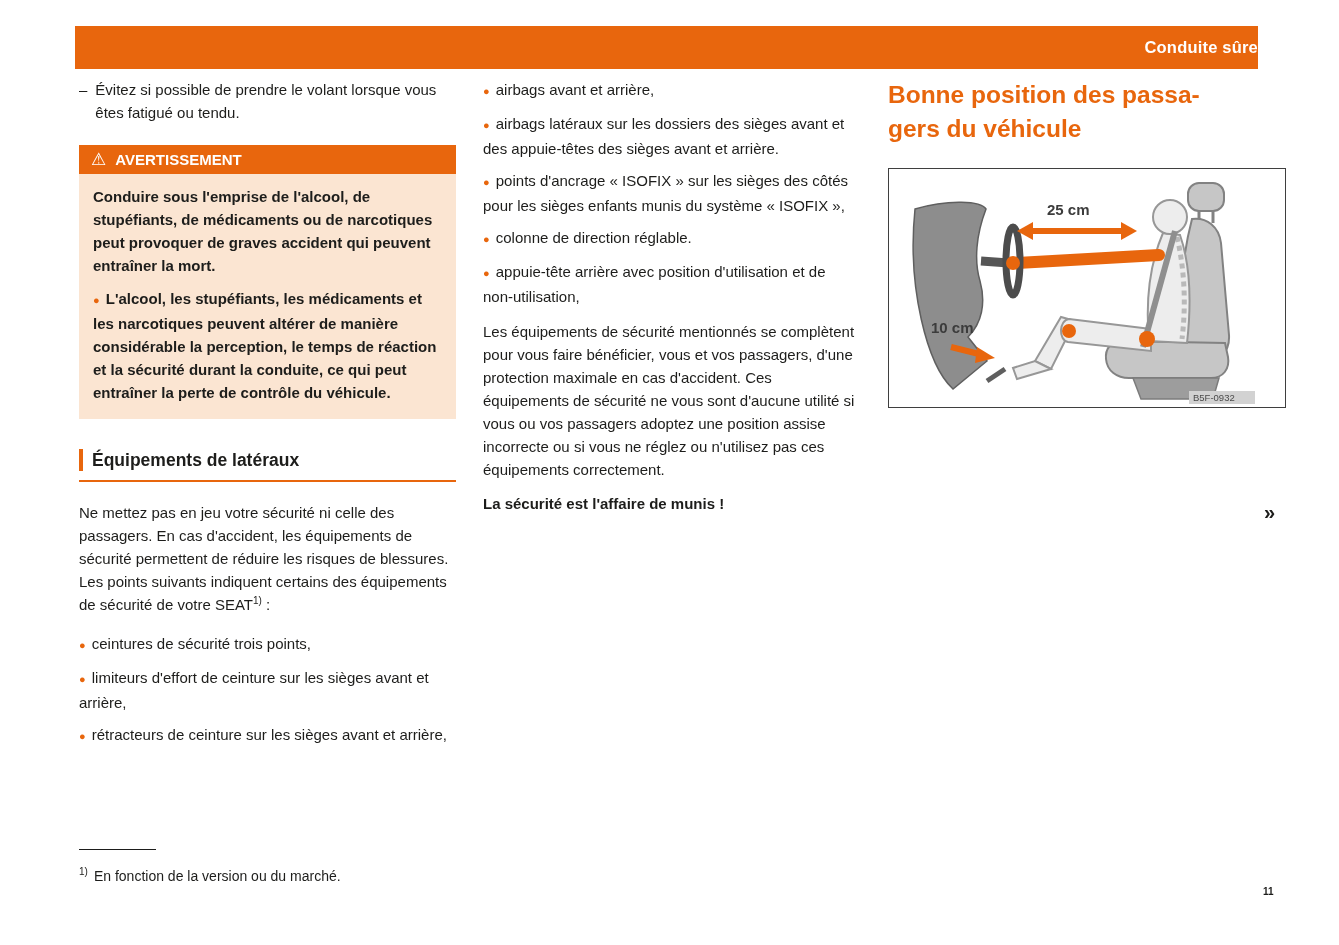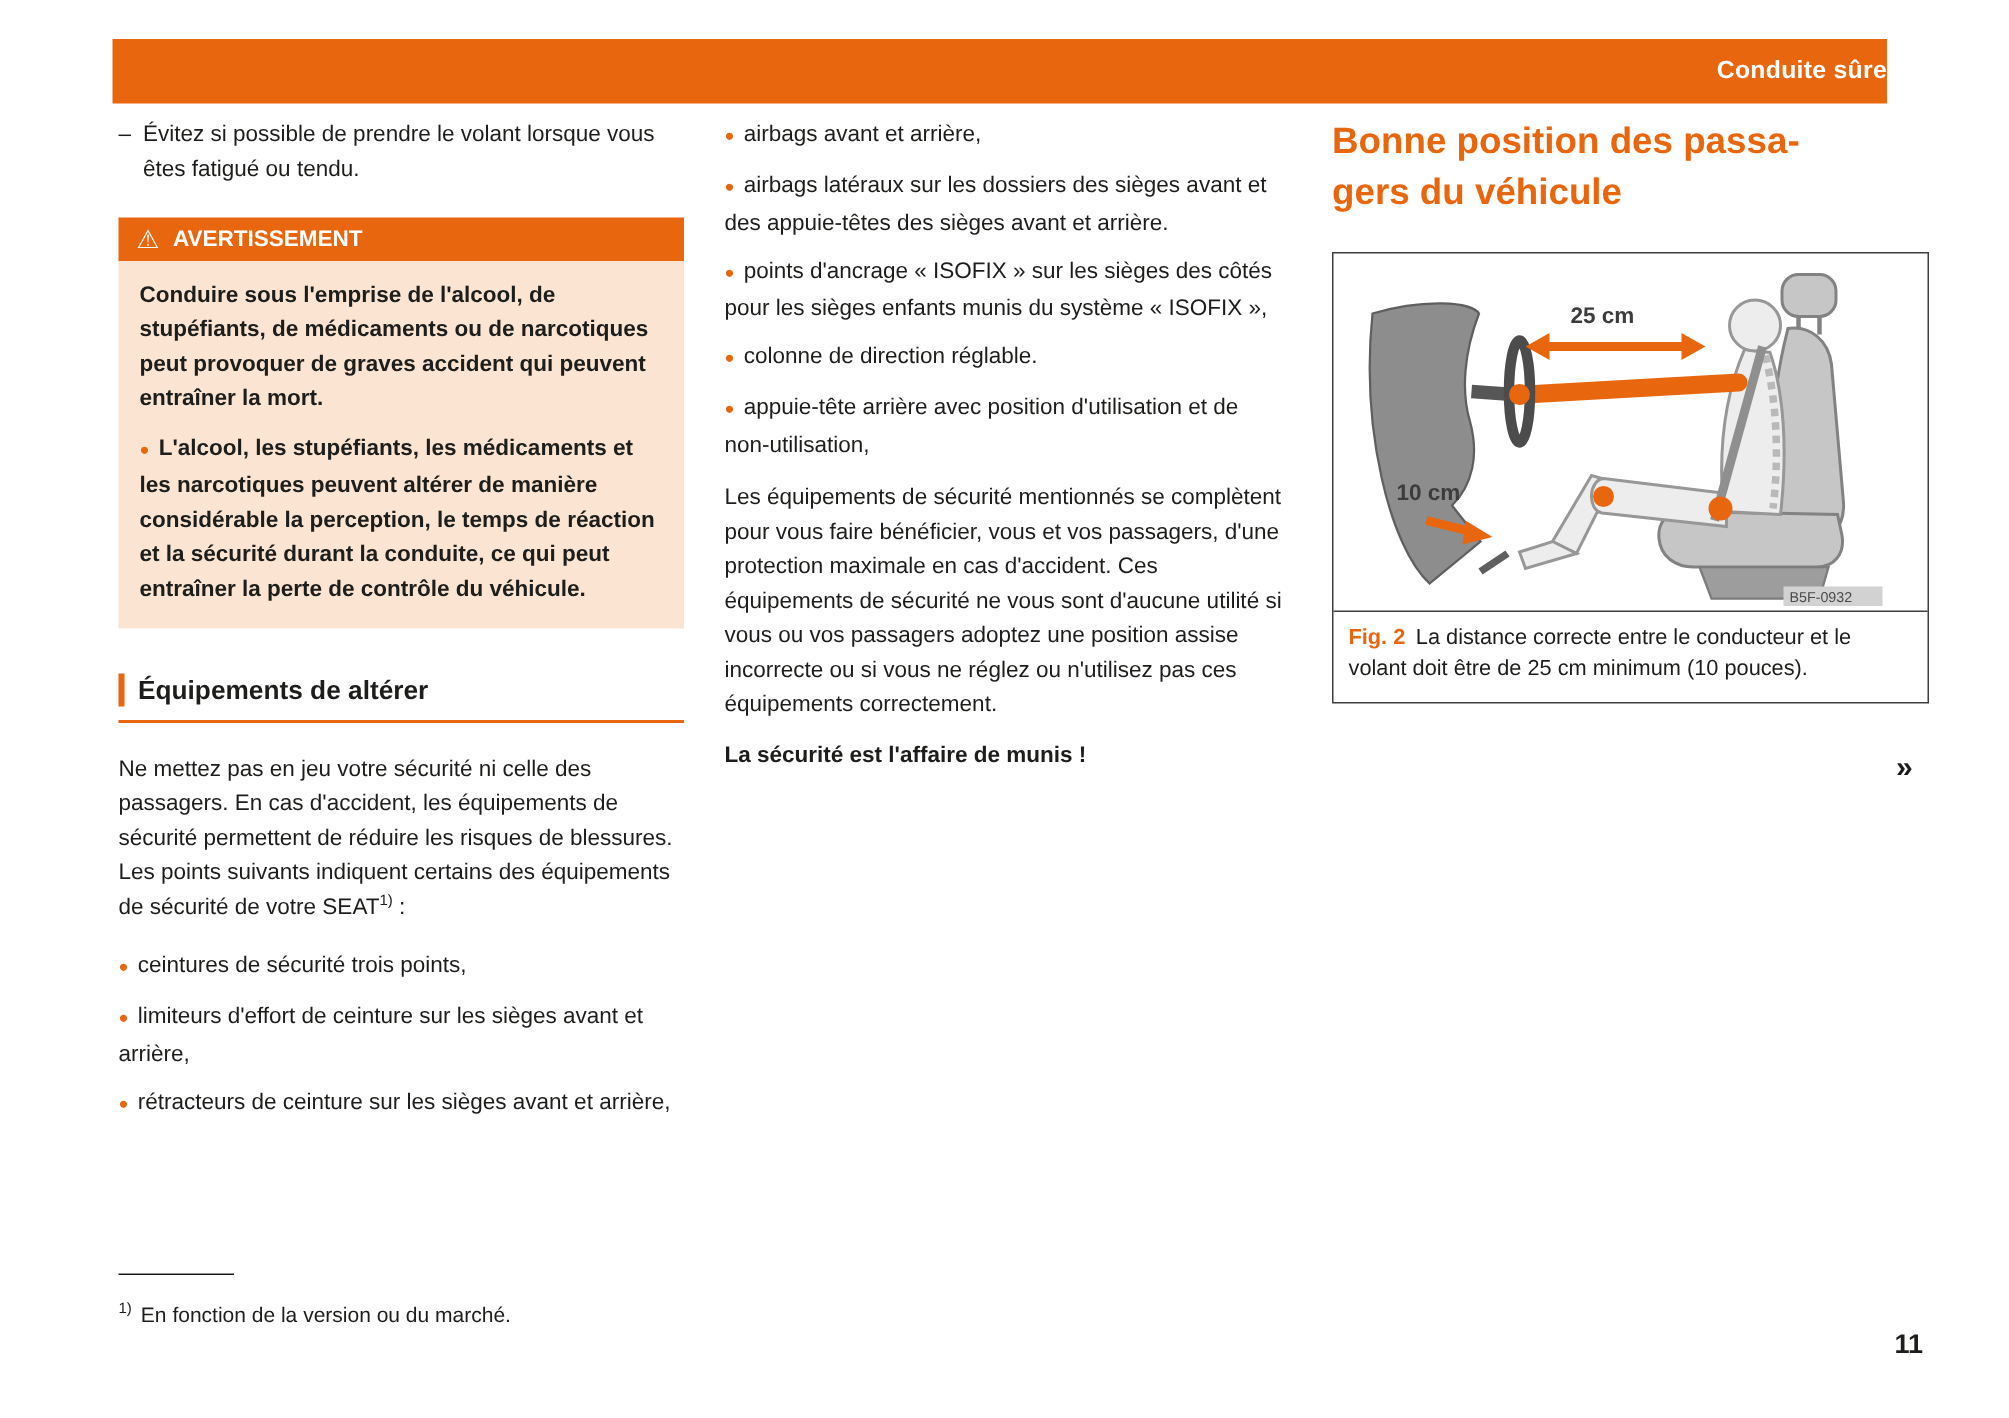--- a/index.html
+++ b/index.html
@@ -51,21 +51,21 @@
   .figure{margin-top:22px;border:1px solid var(--fig-border);background:#fff;}
   .fig-img{display:block;height:238px;overflow:hidden;}
   .fig-img svg{display:block;}
   .fig-caption{border-top:1px solid var(--fig-border);padding:7px 10px 11px;font-size:14.5px;line-height:21px;}
   .fig-label{color:var(--accent);font-weight:bold;padding-right:7px;}
 
   .continuation{position:absolute;left:1264px;top:501px;font-size:20px;font-weight:bold;}
   .footnote-rule{position:absolute;left:79px;top:849px;width:77px;height:1px;background:var(--ink);}
   .footnote{position:absolute;left:79px;top:866px;font-size:14px;line-height:21px;}
   .footnote sup{margin-right:6px;}
-  .page-num{position:absolute;left:1263px;top:886px;font-size:18px;font-weight:bold;}
+  .page-num{position:absolute;left:1263px;top:886px;font-size:10px;font-weight:bold;}
 
   svg text{font-family:"Liberation Sans",sans-serif;}
 </style>
 </head>
 <body>
 
 <div class="topbar">
   <span>Conduite sûre</span>
 </div>
 
@@ -81,21 +81,21 @@
       <span>AVERTISSEMENT</span>
     </div>
     <div class="warning-body">
       <p>Conduire sous l'emprise de l'alcool, de stupéfiants, de médicaments ou de narcotiques peut provoquer de graves accident qui peuvent entraîner la mort.</p>
       <ul class="bullets">
         <li>L'alcool, les stupéfiants, les médicaments et les narcotiques peuvent altérer de manière considérable la perception, le temps de réaction et la sécurité durant la conduite, ce qui peut entraîner la perte de contrôle du véhicule.</li>
       </ul>
     </div>
   </div>
 
-  <h2 class="section-head">Équipements de altérer</h2>
+  <h2 class="section-head">Équipements de latéraux</h2>
   <div class="section-rule"></div>
 
   <p class="para"><span>Ne mettez pas en jeu votre sécurité ni celle des passagers. En cas d'accident, les équipements de sécurité permettent de réduire les risques de blessures. Les points suivants indiquent certains des équipements de sécurité de votre SEAT</span><sup>1)</sup><span> :</span></p>
 
   <ul class="bullets list">
     <li>ceintures de sécurité trois points,</li>
     <li>limiteurs d'effort de ceinture sur les sièges avant et arrière,</li>
     <li>rétracteurs de ceinture sur les sièges avant et arrière,</li>
   </ul>
 </div>
@@ -162,21 +162,20 @@
         <g>
           <line x1="62" y1="178" x2="94" y2="186" stroke="#E8660D" stroke-width="6"></line>
           <polygon points="106,189 88,178 86,194" fill="#E8660D"></polygon>
         </g>
         <text x="42" y="164" font-size="15" font-weight="bold" fill="#3c3c3c">10 cm</text>
 
         <rect x="300" y="222" width="66" height="13" fill="#d2d2d2"></rect>
         <text x="304" y="232" font-size="9.5" fill="#4a4a4a">B5F-0932</text>
       </svg>
     </div>
-    <figcaption class="fig-caption"><span class="fig-label">Fig. 2</span><span>La distance correcte entre le conducteur et le volant doit être de 25 cm minimum (10 pouces).</span></figcaption>
   </figure>
 </div>
 
 <div class="continuation">»</div>
 
 <div class="footnote-rule"></div>
 <p class="footnote"><sup>1)</sup><span>En fonction de la version ou du marché.</span></p>
 
 <div class="page-num">11</div>
 

